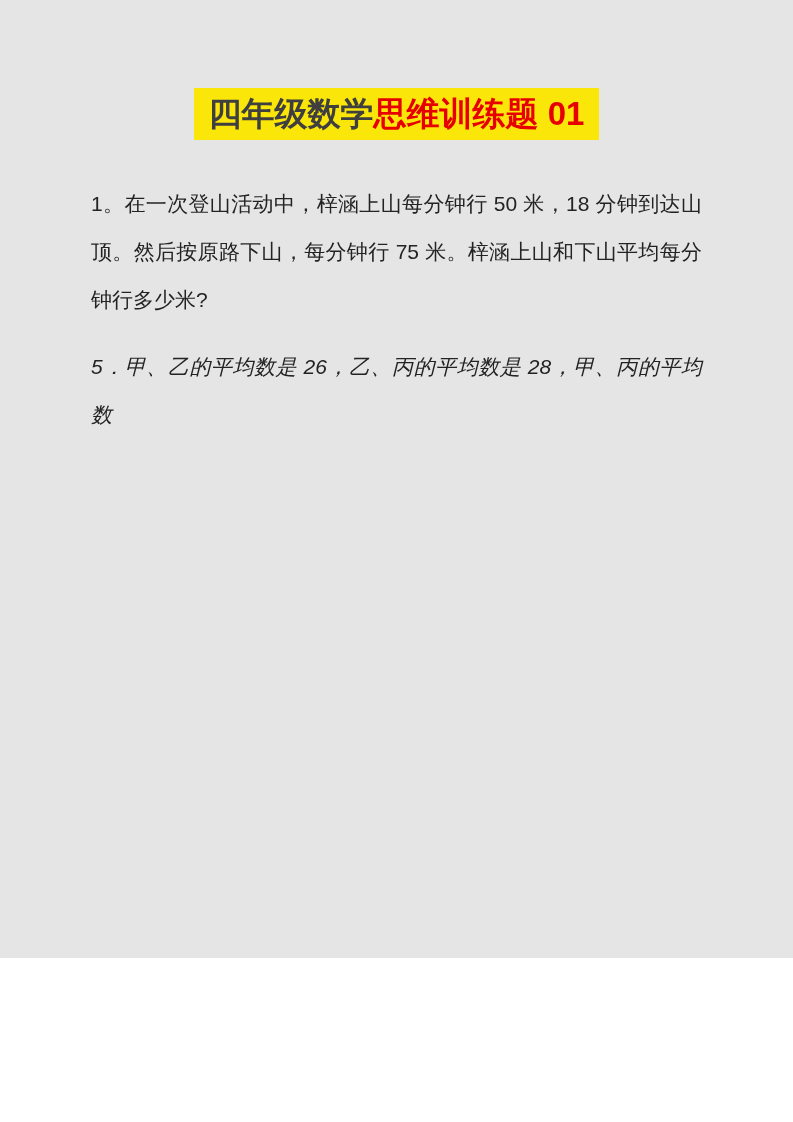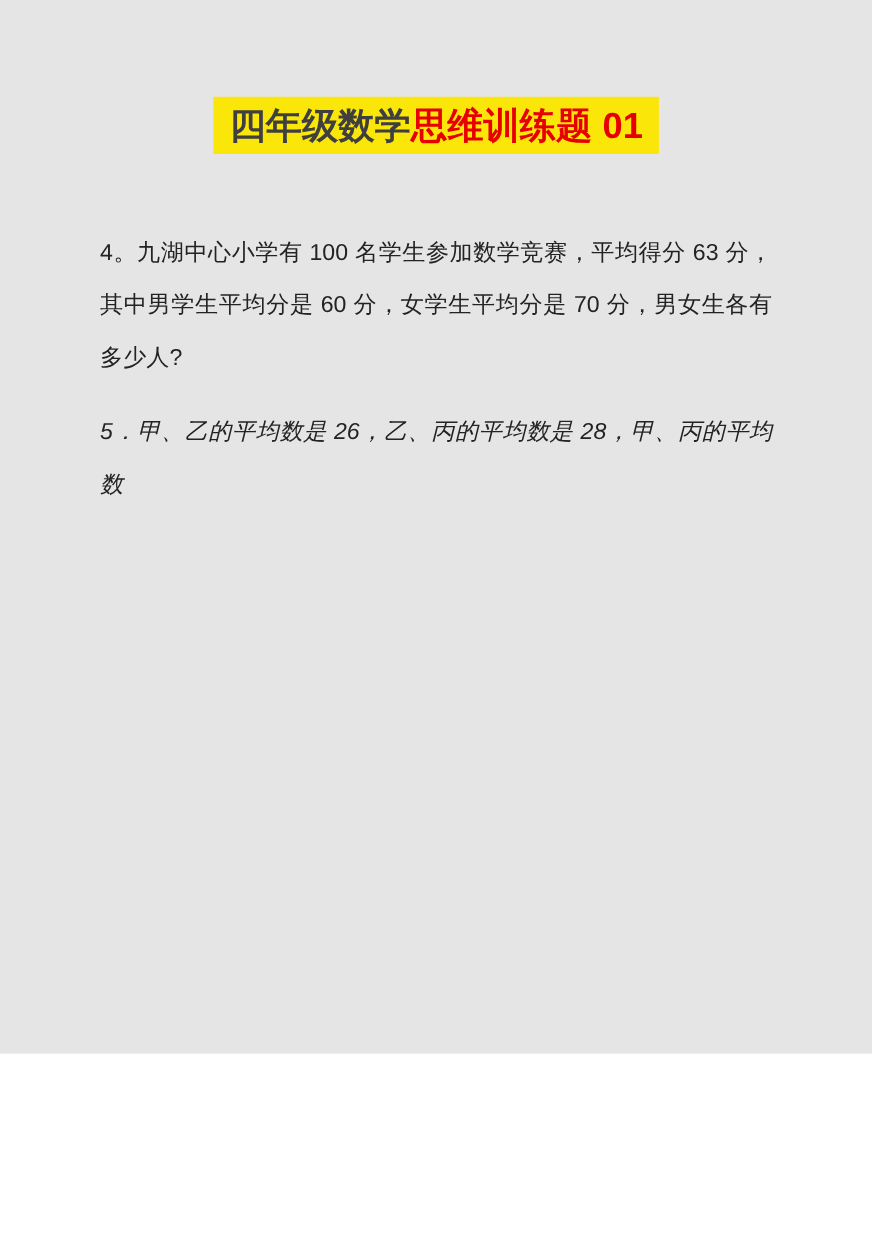--- a/index.html
+++ b/index.html
@@ -58,22 +58,22 @@
 <body>
 
 <div class="page">
 
   <div class="title-row">
     <h1 class="title-highlight"><span class="title-grade">四年级数学</span><span class="title-topic">思维训练题 01</span></h1>
   </div>
 
   <div class="content">
 
+    <p class="question first"><span>1。</span><span>在一次登山活动中，梓涵上山每分钟行 50 米，18 分钟到达山顶。然后按原路下山，每分钟行 75 米。梓涵上山和下山平均每分钟行多少米?</span></p>
 
 
 
-    <p class="question"><span>4。</span><span>九湖中心小学有 100 名学生参加数学竞赛，平均得分 63 分，其中男学生平均分是 60 分，女学生平均分是 70 分，男女生各有多少人?</span></p>
 
     <p class="question tight"><span>5．</span><span>甲、乙的平均数是 26，乙、丙的平均数是 28，甲、丙的平均数</span></p>
 
   </div>
 
 </div>
 
 </body></html>

